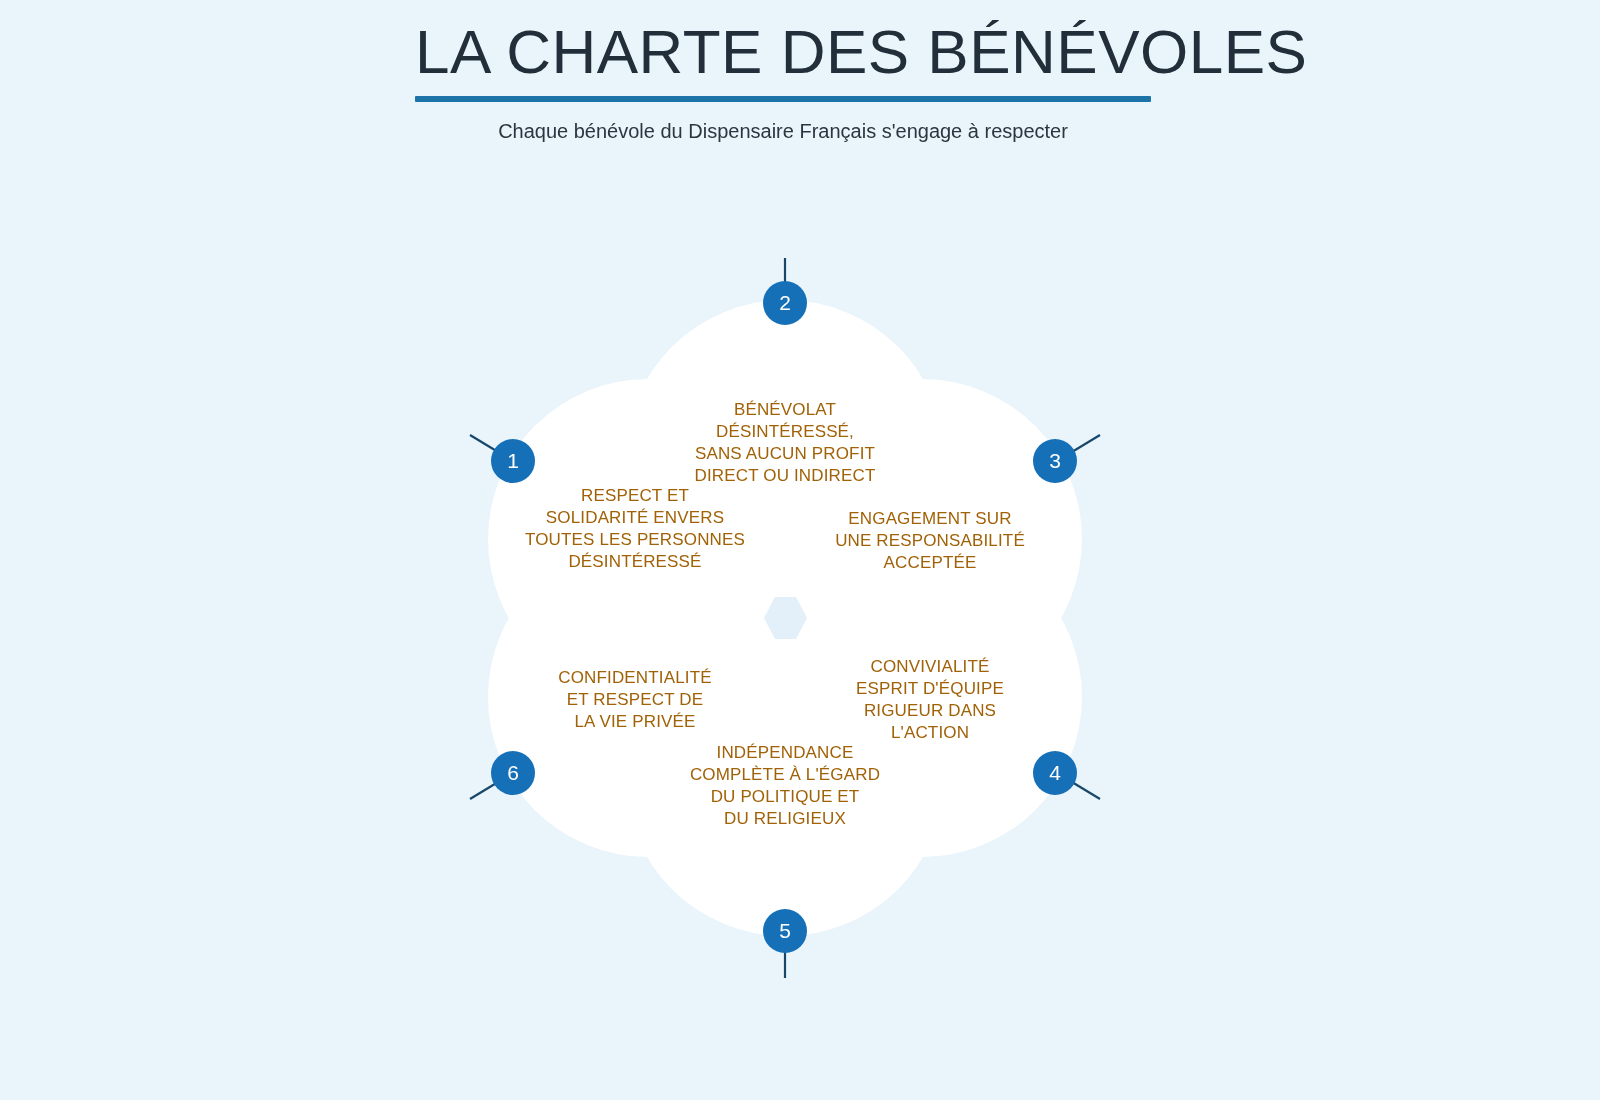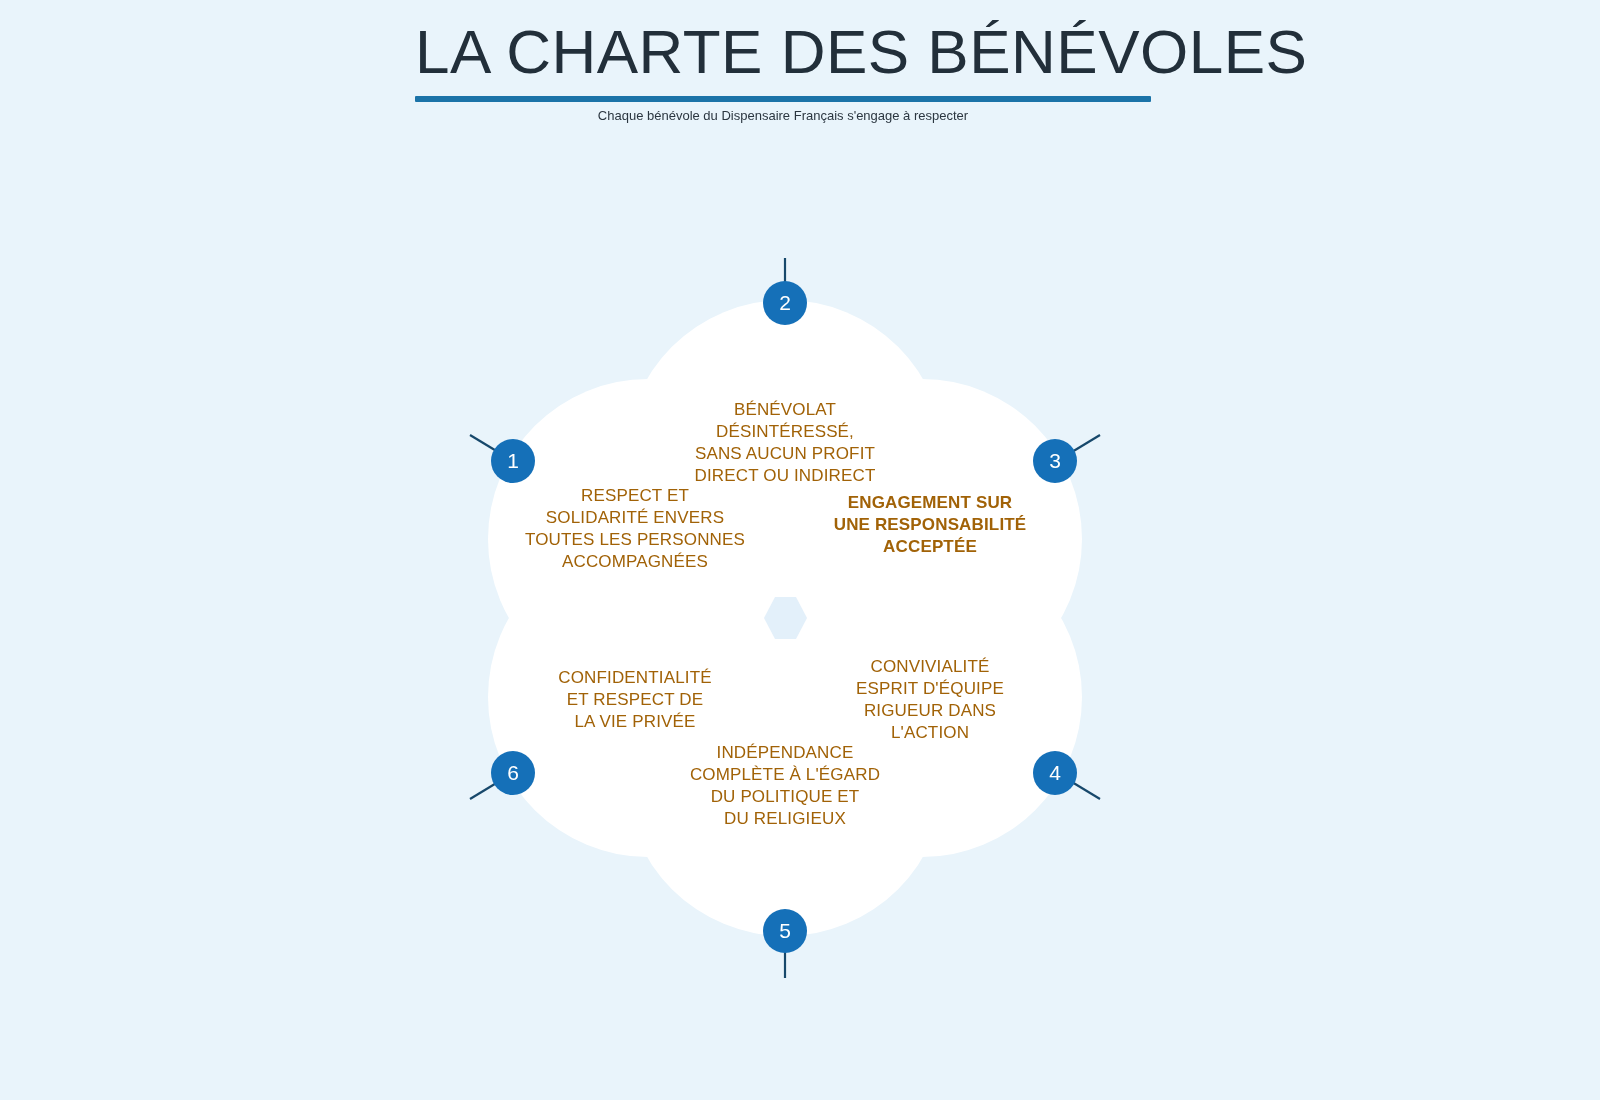--- a/index.html
+++ b/index.html
@@ -39,23 +39,24 @@
     margin: 0;
   }
   .title-rule {
     margin-top: 10px;
     width: 736px;
     height: 6px;
     background: #1b73a8;
     border-radius: 1px;
   }
   .subtitle {
+    margin-top: 16px;
     width: 736px;
     text-align: center;
-    font-size: 13px;
+    font-size: 20px;
     line-height: 27px;
     color: #2b3640;
   }
   .subtitle span { display: block; }
 
   
   .diagram {
     position: absolute;
     left: 0;
     top: 0;
@@ -74,21 +75,21 @@
     text-align: center;
     font-size: 17px;
     line-height: 22px;
     color: #a16207;
     letter-spacing: 0.15px;
     white-space: pre-line;
   }
 
   .t1 { left: 500px;  top: 485px;  width: 270px; }
   .t2 { left: 650px;  top: 399px;  width: 270px; }
-  .t3 { left: 805px;  top: 492px;  width: 250px; font-weight: bold; }
+  .t3 { left: 805px;  top: 508px;  width: 250px; }
   .t4 { left: 810px;  top: 656px;  width: 240px; }
   .t5 { left: 650px;  top: 742px;  width: 270px; }
   .t6 { left: 505px;  top: 667px;  width: 260px; }
 
   
   .bullet {
     position: absolute;
     width: 44px;
     height: 44px;
     border-radius: 50%;
@@ -145,21 +146,21 @@
       </g>
     </svg>
 
     <div class="petal-text t2">BÉNÉVOLAT
 DÉSINTÉRESSÉ,
 SANS AUCUN PROFIT
 DIRECT OU INDIRECT</div>
     <div class="petal-text t1">RESPECT ET
 SOLIDARITÉ ENVERS
 TOUTES LES PERSONNES
-ACCOMPAGNÉES</div>
+DÉSINTÉRESSÉ</div>
     <div class="petal-text t3">ENGAGEMENT SUR
 UNE RESPONSABILITÉ
 ACCEPTÉE</div>
     <div class="petal-text t4">CONVIVIALITÉ
 ESPRIT D'ÉQUIPE
 RIGUEUR DANS
 L'ACTION</div>
     <div class="petal-text t6">CONFIDENTIALITÉ
 ET RESPECT DE
 LA VIE PRIVÉE</div>

